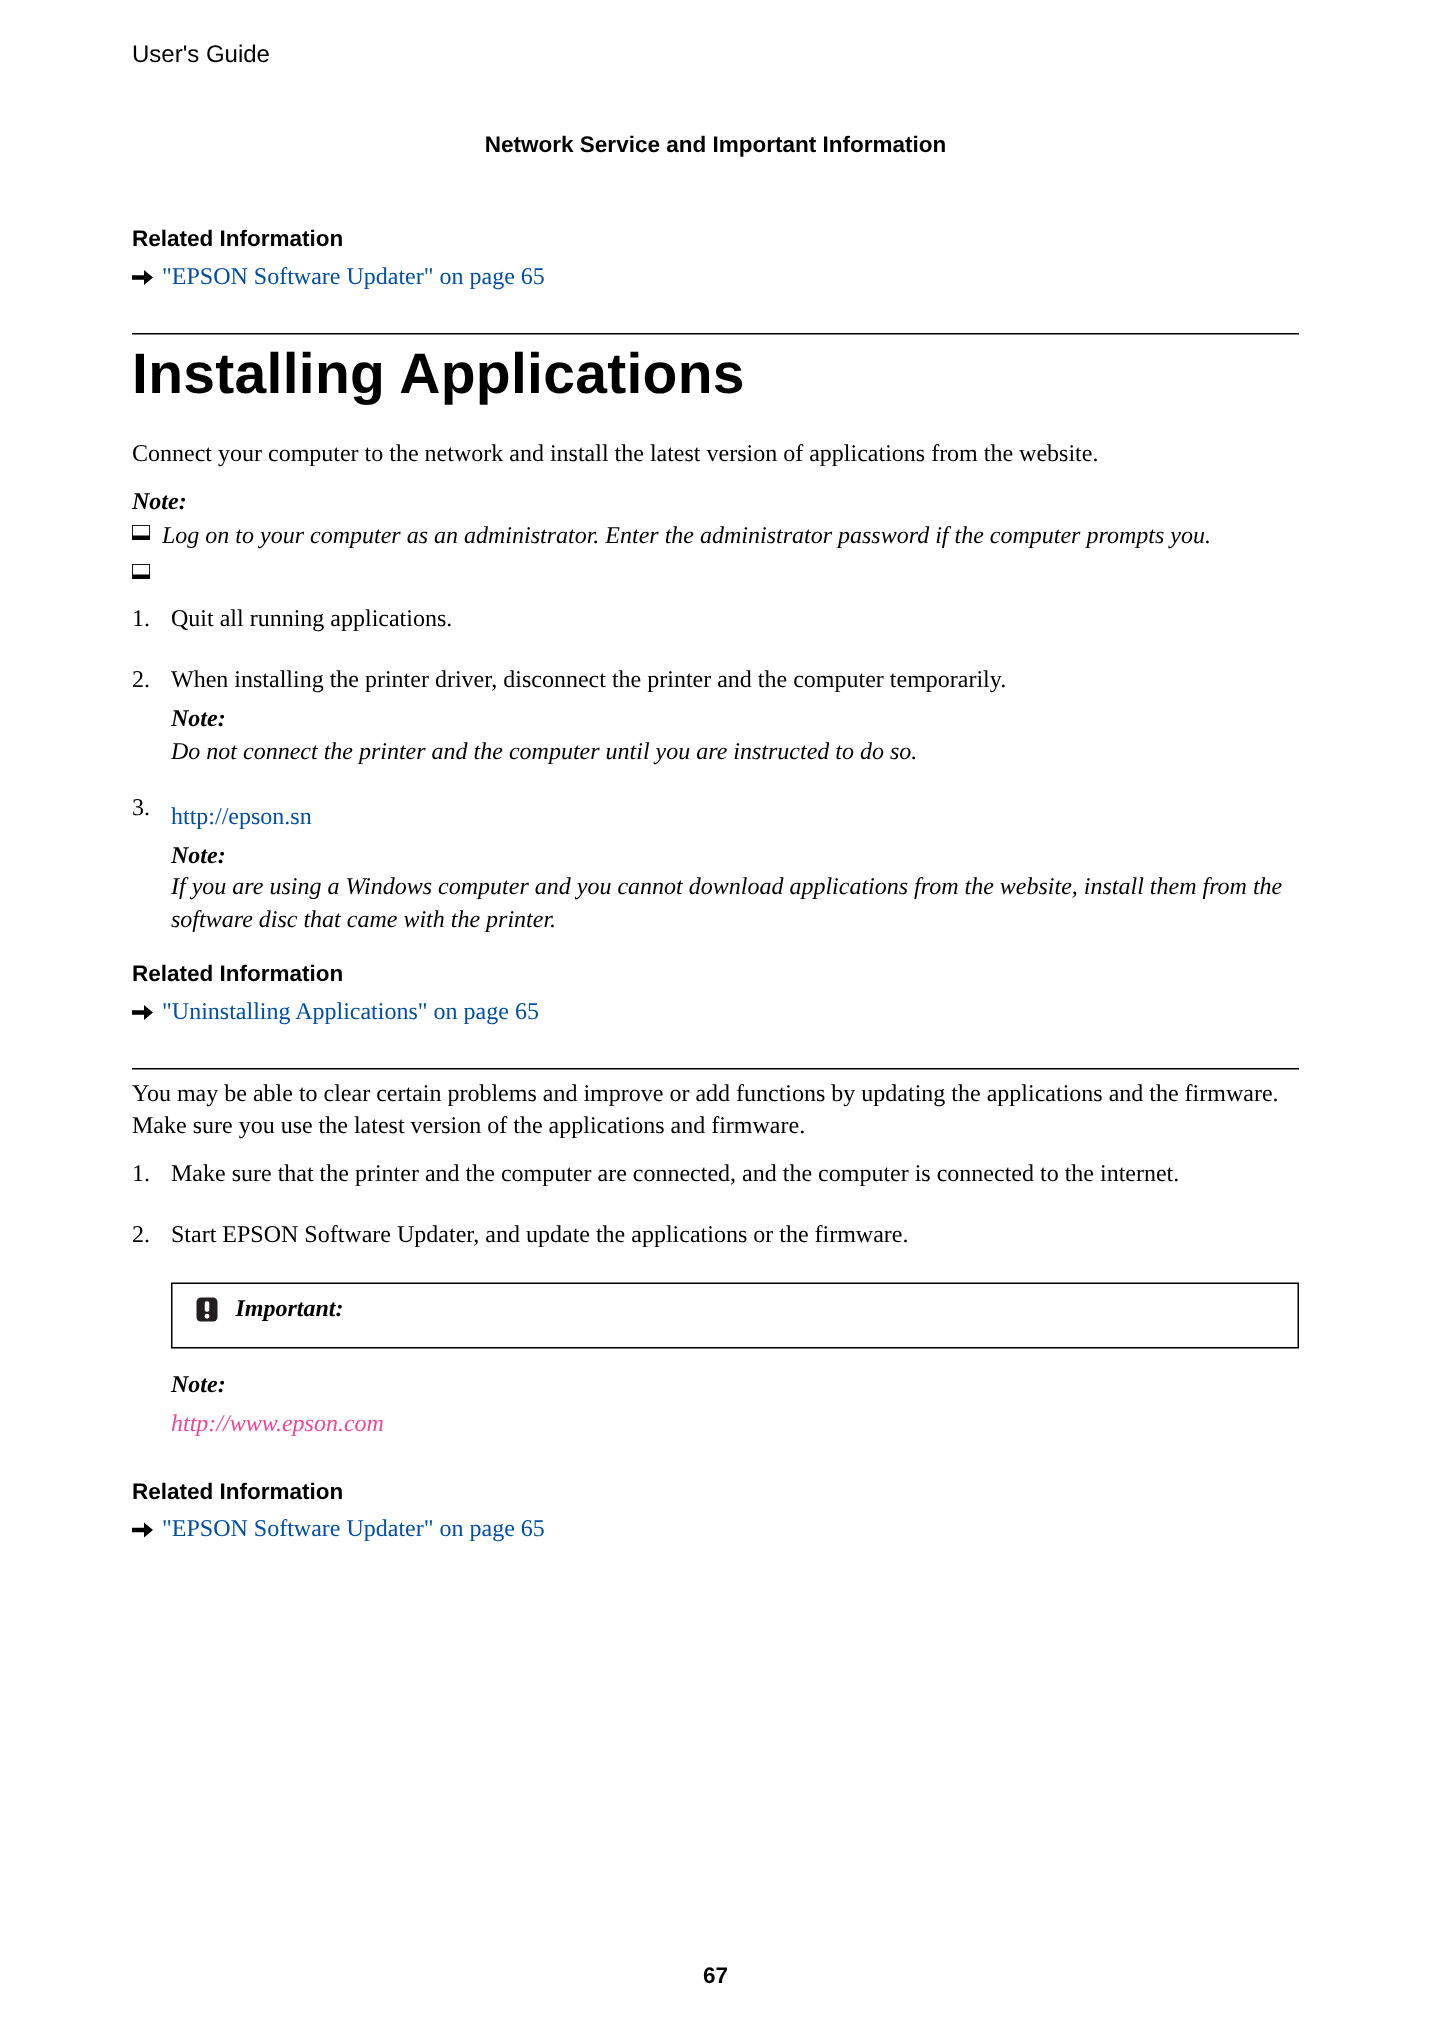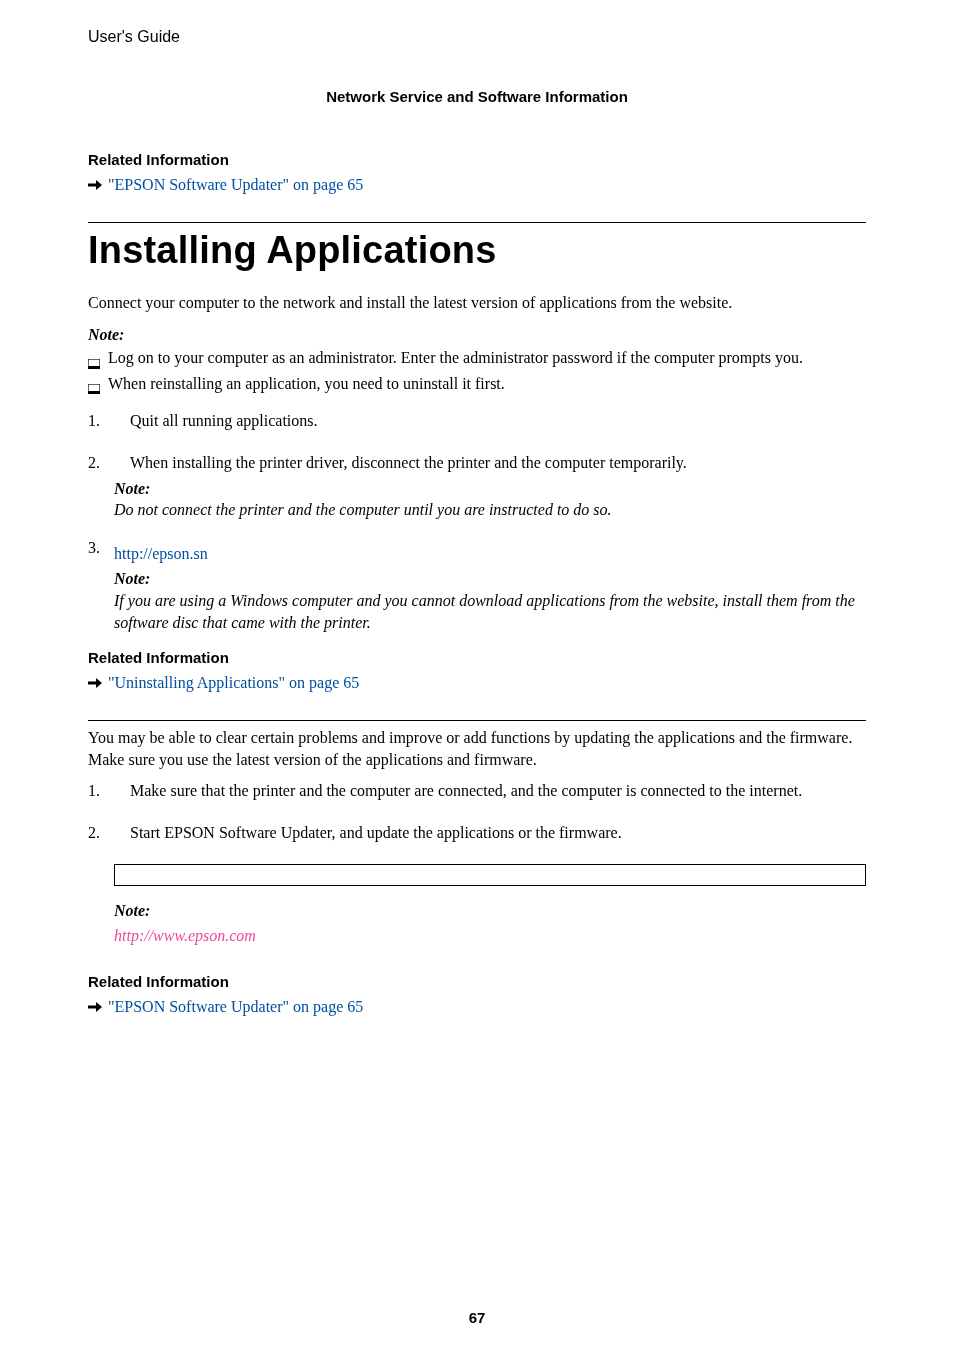--- a/index.html
+++ b/index.html
@@ -84,22 +84,23 @@
     font-style: italic;
     margin: 0 0 2px 0;
   }
   .bullet-list {
     list-style: none;
     padding: 0;
     margin: 0 0 16px 0;
   }
   .bullet-list li {
     display: flex;
-    align-items: flex-end;
+    align-items: flex-start;
     margin: 0 0 4px 0;
+    font-style: italic;
   }
   .bullet-icon {
     flex: 0 0 auto;
     margin-right: 8px;
     margin-top: 3px;
   }
   .bullet-icon svg { display: block; }
   .ordered {
     list-style: none;
     padding: 0;
@@ -112,21 +113,21 @@
     align-items: flex-start;
     margin: 0 0 16px 0;
   }
   .ordered > li::before {
     content: counter(step) ".";
     flex: 0 0 26px;
     font-family: "Times New Roman", Times, serif;
     font-size: 16px;
   }
   .step-body { flex: 1 1 auto; }
-  .step-text { margin: 0 0 4px 16px; }
+  .step-text { margin: 0 0 4px 0; }
   .step-note-label {
     font-weight: 700;
     font-style: italic;
     margin: 2px 0 0 0;
   }
   .step-note-body {
     font-style: italic;
     margin: 0;
   }
   .important-box {
@@ -176,21 +177,21 @@
   .section-gap { height: 22px; }
   .indent-step { margin-left: 26px; }
 </style>
 </head>
 <body>
 
 <div class="page">
 
   <div class="top-left">User's Guide</div>
 
-  <div class="chapter-title">Network Service and Software Information</div>
+  <div class="chapter-title">Network Service and Important Information</div>
 
   <div class="h3">Related Information</div>
   <div class="link-row">
     <span class="arrow-icon">
       <svg width="14" height="12" viewBox="0 0 14 12">
           <path d="M0 4.5 H8 V1 L14 6 L8 11 V7.5 H0 Z" fill="#000"></path>
         </svg>
     </span>
     <span class="link">"EPSON Software Updater" on page 65</span>
   </div>
@@ -211,21 +212,20 @@
       </span>
       <span>Log on to your computer as an administrator. Enter the administrator password if the computer prompts you.</span>
     </li>
     <li>
       <span class="bullet-icon">
         <svg width="12" height="10" viewBox="0 0 12 10">
             <rect x="0" y="0" width="12" height="10" fill="#fff" stroke="#000" stroke-width="1.2"></rect>
             <rect x="0" y="7" width="12" height="3" fill="#000"></rect>
           </svg>
       </span>
-      <span>When reinstalling an application, you need to uninstall it first.</span>
     </li>
   </ul>
 
   <ol class="ordered serif">
     <li>
       <div class="step-body">
         <p class="step-text">Quit all running applications.</p>
       </div>
     </li>
     <li>
@@ -266,20 +266,30 @@
     </li>
     <li>
       <div class="step-body">
         <p class="step-text">Start EPSON Software Updater, and update the applications or the firmware.</p>
       </div>
     </li>
   </ol>
 
   <div class="indent-step">
     <div class="important-box">
+      <div class="important-header">
+        <span class="warn-icon">
+          <svg width="22" height="18" viewBox="0 0 22 18">
+            <rect x="4" y="1" width="14" height="16" rx="3" fill="#231f20"></rect>
+            <rect x="9.5" y="3.5" width="3" height="7" rx="1.2" fill="#fff"></rect>
+            <circle cx="11" cy="13.5" r="1.6" fill="#fff"></circle>
+          </svg>
+        </span>
+        <span class="important-label">Important:</span>
+      </div>
     </div>
 
     <div class="note-block serif">
       <p class="step-note-label">Note:</p>
       <span class="url-link-italic">http://www.epson.com</span>
     </div>
   </div>
 
   <div class="section-gap"></div>
 

